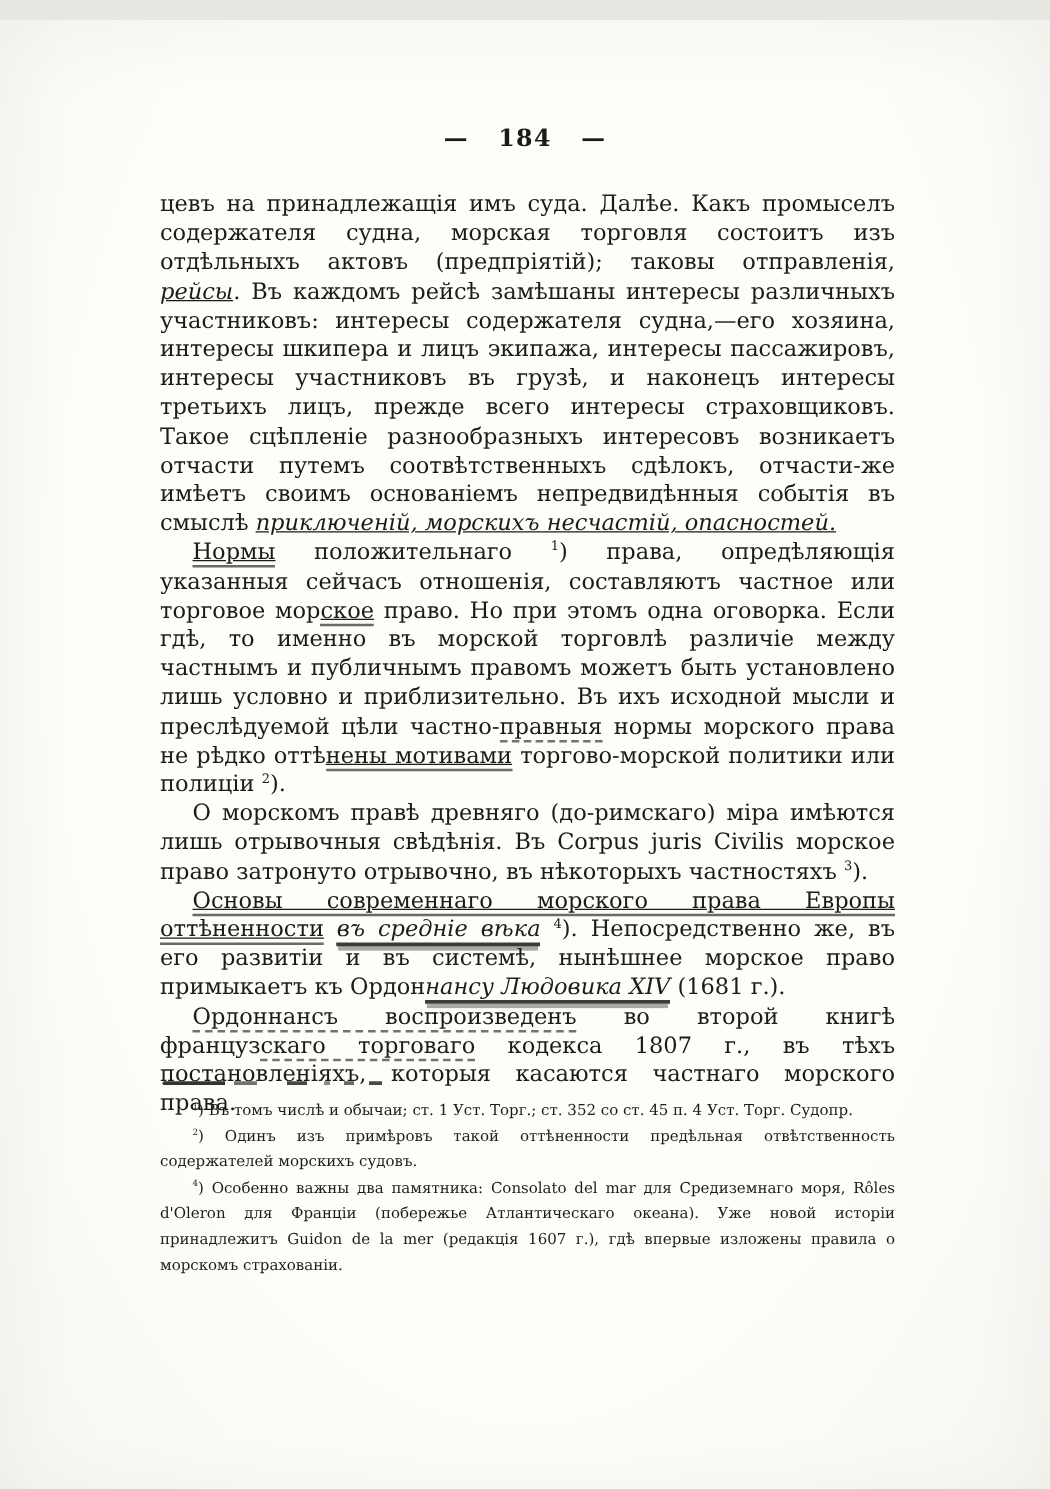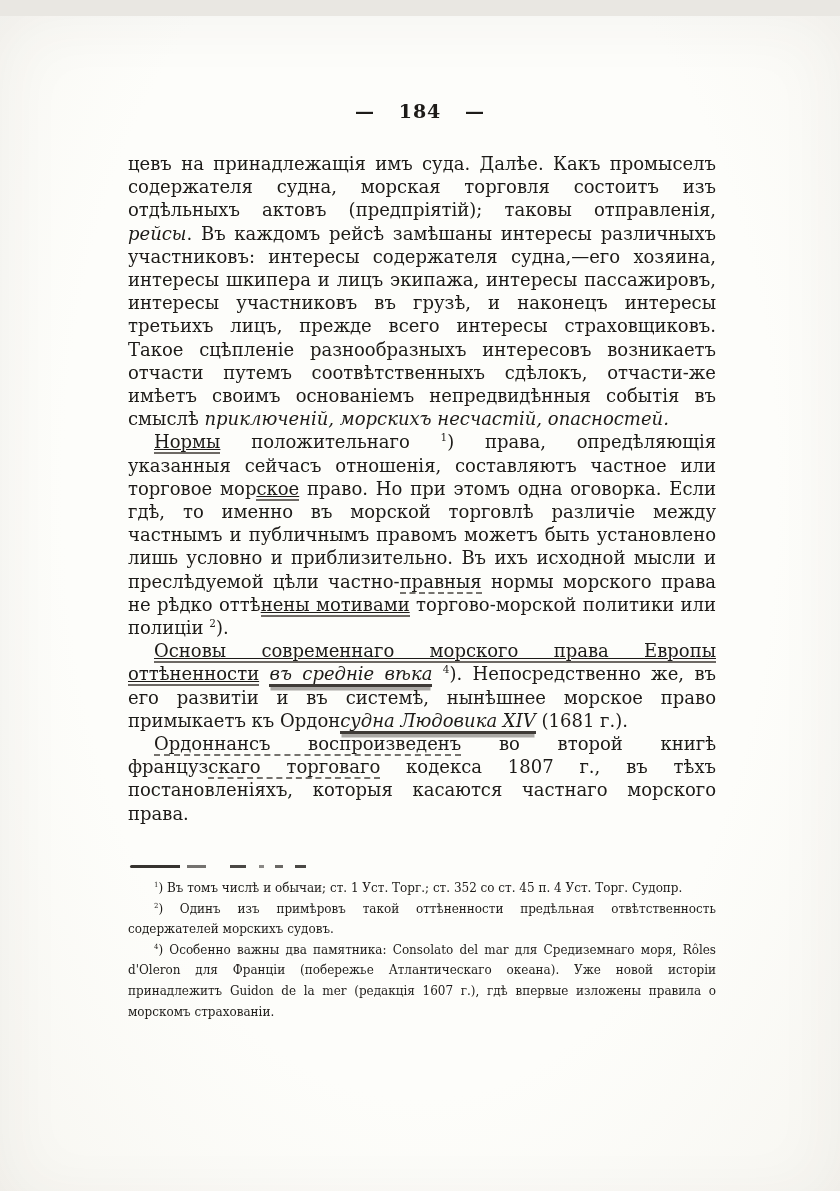--- a/index.html
+++ b/index.html
@@ -37,40 +37,41 @@
       rgba(43,40,36,.7) 145px 153px, rgba(43,40,36,0) 153px 165px,
       rgba(43,40,36,.85) 165px 176px, rgba(43,40,36,0) 176px);
     border-radius:2px;
   }
   .footnotes{
     position:absolute;top:862px;left:128px;width:588px;
     font-size:12px;line-height:20.6px;
   }
   .footnotes p{margin:0;text-align:justify;text-indent:26px;}
   sup{font-size:.58em;vertical-align:super;line-height:0;}
-  .sg-i{font-style:italic;}
+  .sg-i{font-style:italic;text-decoration:underline;}
   .sg-u{border-bottom:2px solid rgba(52,47,41,.72);text-decoration:underline;}
   .sg-ud{border-bottom:2px dashed rgba(52,47,41,.68);}
   .sg-uh{
     border-bottom:3px solid rgba(36,32,27,.88);
     box-shadow:0 5px 0 -1.5px rgba(36,32,27,.38);
     font-style:italic;
   }
 </style>
 </head>
 <body>
 
 <div class="scan">
 
   <div class="page-number">— 184 —</div>
 
   <div class="main">
     <p class="cont"><span>цевъ на принадлежащія имъ суда. Далѣе. Какъ промыселъ содержателя судна, морская торговля состоитъ изъ отдѣльныхъ актовъ (предпріятій); таковы отправленія, </span><span class="sg-i">рейсы</span><span>. Въ каждомъ рейсѣ замѣшаны интересы различныхъ участниковъ: интересы содержателя судна,—его хозяина, интересы шкипера и лицъ экипажа, интересы пассажировъ, интересы участниковъ въ грузѣ, и наконецъ интересы третьихъ лицъ, прежде всего интересы страховщиковъ. Такое сцѣпленіе разнообразныхъ интересовъ возникаетъ отчасти путемъ соотвѣтственныхъ сдѣлокъ, отчасти-же имѣетъ своимъ основаніемъ непредвидѣнныя событія въ смыслѣ </span><span class="sg-i">приключеній, морскихъ несчастій, опасностей.</span></p>
     <p><span class="sg-u">Нормы</span><span> положительнаго </span><sup>1</sup><span>) права, опредѣляющія указанныя сейчасъ отношенія, составляютъ частное или торговое мор</span><span class="sg-u">ское</span><span> право. Но при этомъ одна оговорка. Если гдѣ, то именно въ морской торговлѣ различіе между частнымъ и публичнымъ правомъ можетъ быть установлено лишь условно и приблизительно. Въ ихъ исходной мысли и преслѣдуемой цѣли частно-</span><span class="sg-ud">правныя</span><span> нормы морского права не рѣдко оттѣ</span><span class="sg-u">нены мотивами</span><span> торгово-морской политики или полиціи </span><sup>2</sup><span>).</span></p>
-    <p><span class="sg-u">Основы современнаго морского права Европы оттѣненности</span><span> </span><span class="sg-uh">въ средніе вѣка</span><span> </span><sup>4</sup><span>). Непосредственно же, въ его развитіи и въ системѣ, нынѣшнее морское право примыкаетъ къ Ордон</span><span class="sg-uh">судна Людовика XIV</span><span> (1681 г.).</span></p>
+    <p><span>О морскомъ правѣ древняго (до-римскаго) міра имѣются лишь отрывочныя свѣдѣнія. Въ Corpus juris Civilis морское право затронуто отрывочно, въ нѣкоторыхъ частностяхъ </span><sup>3</sup><span>).</span></p>
+    <p><span class="sg-u">Основы современнаго морского права Европы оттѣненности</span><span> </span><span class="sg-uh">въ средніе вѣка</span><span> </span><sup>4</sup><span>). Непосредственно же, въ его развитіи и въ системѣ, нынѣшнее морское право примыкаетъ къ Ордон</span><span class="sg-uh">нансу Людовика XIV</span><span> (1681 г.).</span></p>
     <p><span class="sg-ud">Ордоннансъ воспроизведенъ</span><span> во второй книгѣ француз</span><span class="sg-ud">скаго торговаго</span><span> кодекса 1807 г., въ тѣхъ постановленіяхъ, которыя касаются частнаго морского права.</span></p>
   </div>
 
   <div class="footnote-sep"></div>
 
   <div class="footnotes">
     <p><sup>1</sup><span>) Въ томъ числѣ и обычаи; ст. 1 Уст. Торг.; ст. 352 со ст. 45 п. 4 Уст. Торг. Судопр.</span></p>
     <p><sup>2</sup><span>) Одинъ изъ примѣровъ такой оттѣненности предѣльная отвѣтственность содержателей морскихъ судовъ.</span></p>
     <p><sup>4</sup><span>) Особенно важны два памятника: Consolato del mar для Средиземнаго моря, Rôles d'Oleron для Франціи (побережье Атлантическаго океана). Уже новой исторіи принадлежитъ Guidon de la mer (редакція 1607 г.), гдѣ впервые изложены правила о морскомъ страхованіи.</span></p>
   </div>

